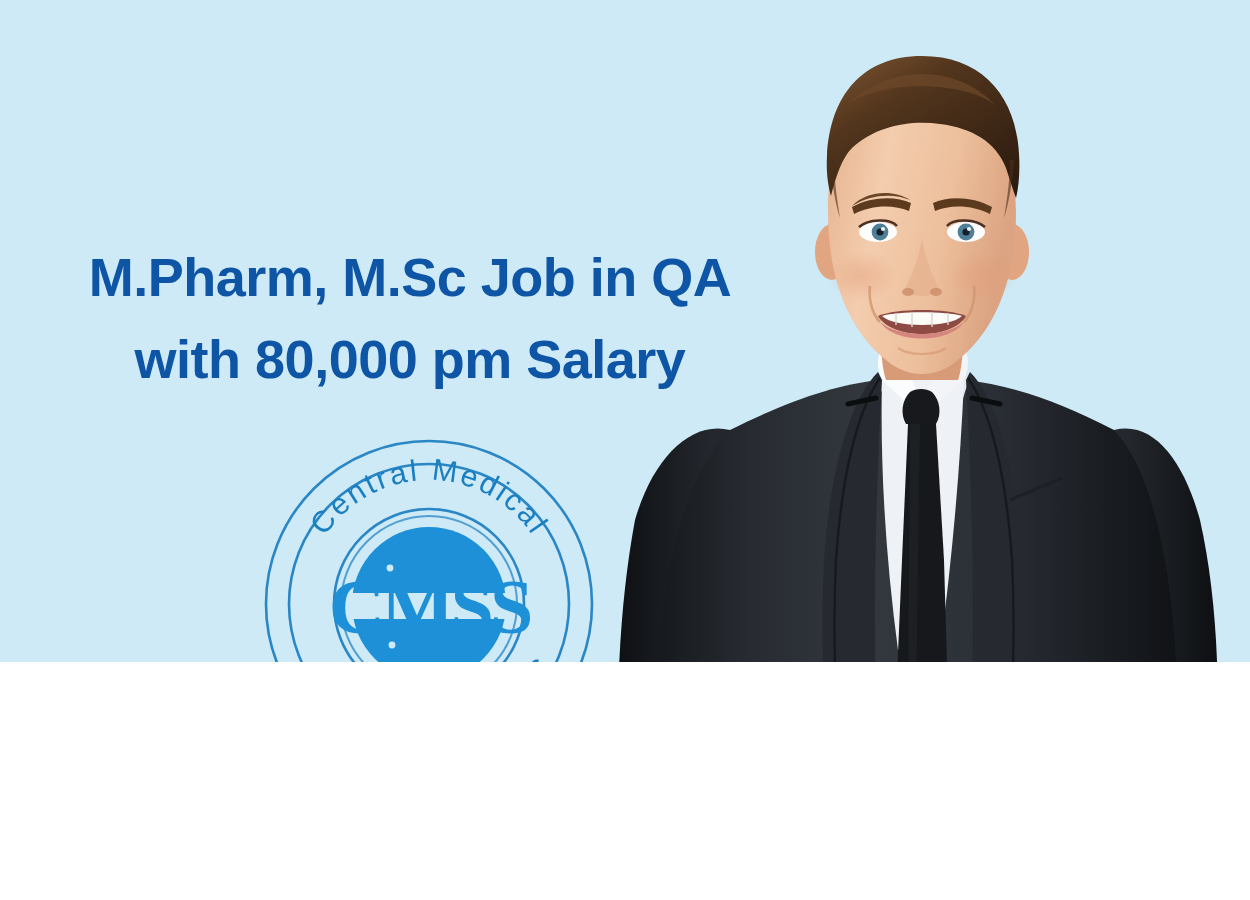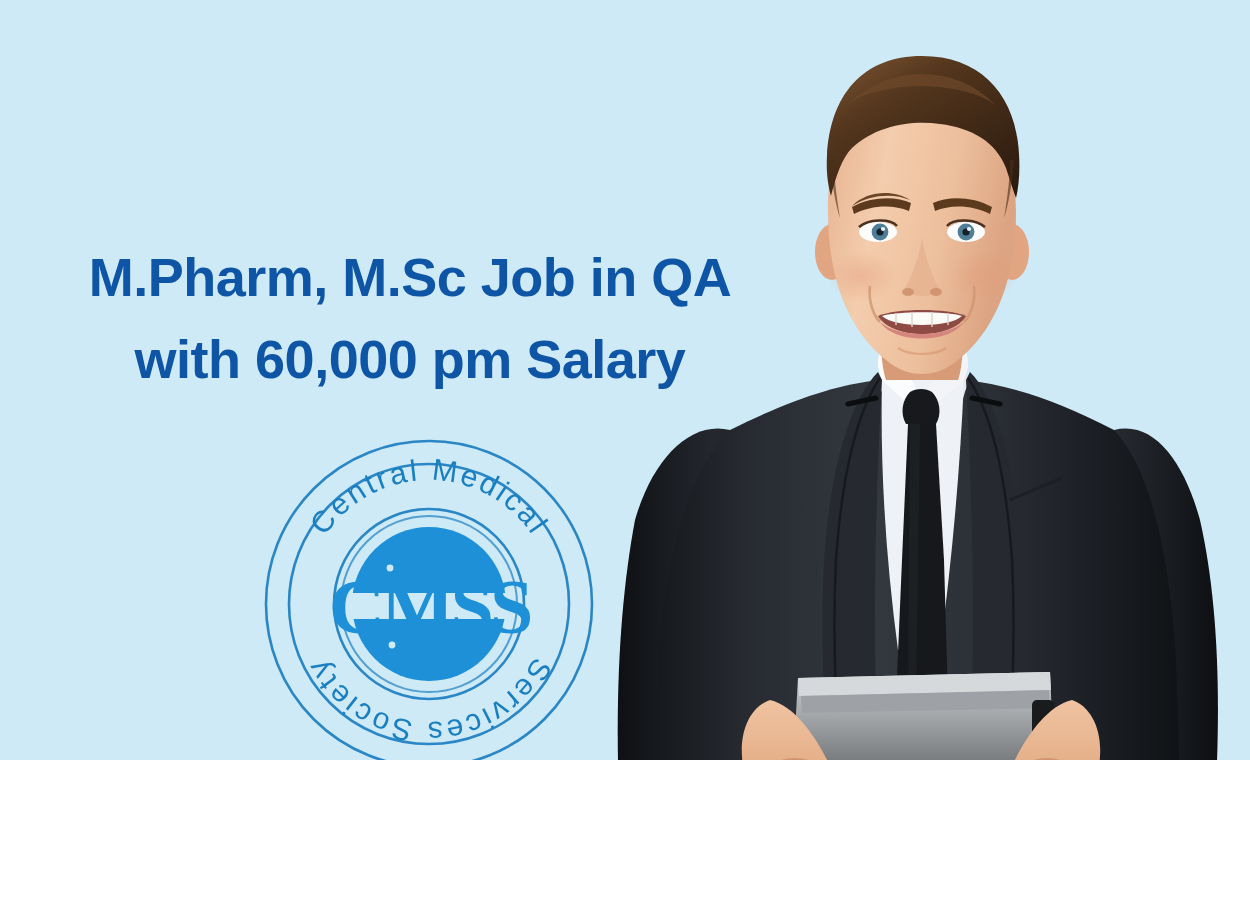--- a/index.html
+++ b/index.html
@@ -3,21 +3,21 @@
 <meta charset="utf-8">
 <style>
   html, body {
     margin: 0;
     padding: 0;
     background: #ffffff;
   }
   .poster {
     position: relative;
     width: 1250px;
-    height: 760px;
+    height: 662px;
     overflow: hidden;
     background: #cdeaf6;
     font-family: "Liberation Sans", sans-serif;
   }
 
   
   .headline {
     position: absolute;
     left: 0;
     top: 236px;
@@ -247,21 +247,21 @@
         <circle cx="528" cy="860" r="3"></circle>
           <circle cx="546" cy="870" r="3"></circle>
         <circle cx="536" cy="872" r="3"></circle>
           <circle cx="526" cy="874" r="3"></circle>
       </g>
     </svg>
   </div>
 
   <div class="headline">
     <span class="line">M.Pharm, M.Sc Job in QA</span>
-    <span class="line">with 60,000 pm Salary</span>
+    <span class="line">with 80,000 pm Salary</span>
   </div>
 
   <div class="logo">
     <svg viewBox="0 0 334 334" xmlns="http://www.w3.org/2000/svg">
       <defs>
         <path id="arcTop" d="M 167 167 m -124 0 a 124 124 0 1 1 248 0" fill="none"></path>
         <path id="arcBottom" d="M 167 167 m 118 0 a 118 118 0 1 1 -236 0" fill="none"></path>
         <clipPath id="innerClip">
           <circle cx="167" cy="167" r="77"></circle>
         </clipPath>

